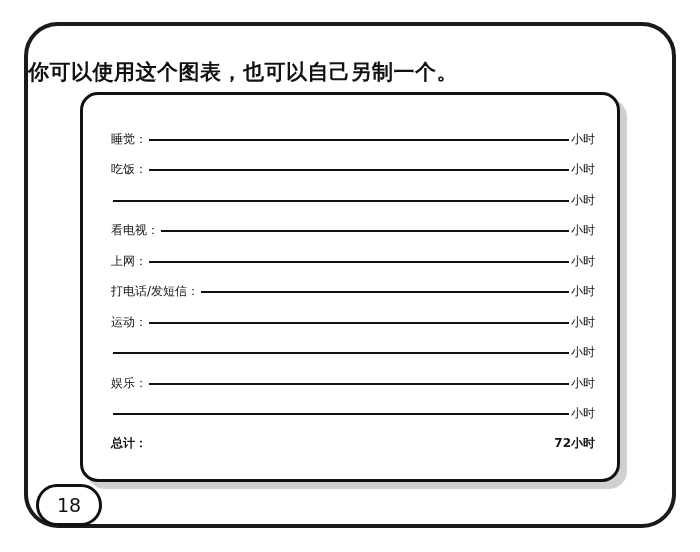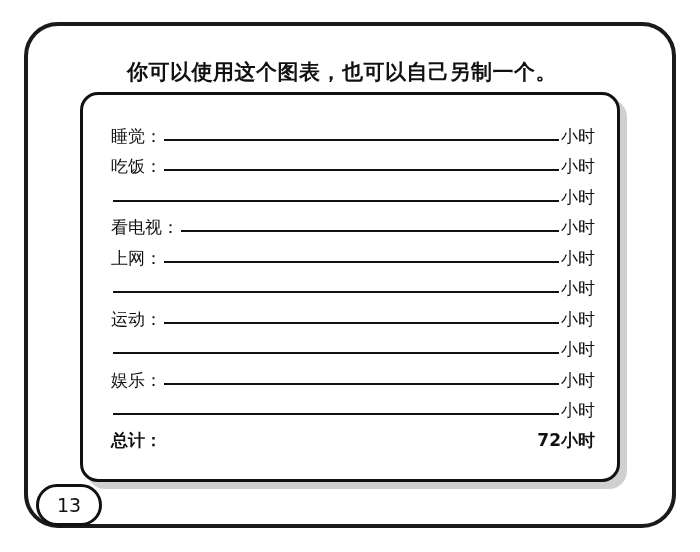--- a/index.html
+++ b/index.html
@@ -27,21 +27,21 @@
     box-sizing: border-box;
     background: #ffffff;
   }
 
   
   .heading {
     position: absolute;
     left: 0;
     right: 16px;
     top: 32px;
-    text-align: center;
+    text-align: left;
     font-size: 21px;
     font-weight: bold;
     color: #111111;
     letter-spacing: 0.5px;
     font-family: "DejaVu Sans", "Liberation Sans", sans-serif;
   }
 
   
   .chart-card {
     position: absolute;
@@ -60,21 +60,21 @@
     position: absolute;
     left: 28px;
     top: 22px;
     right: 22px;
   }
 
   .row {
     display: flex;
     align-items: flex-end;
     height: 30.5px;
-    font-size: 17px;
+    font-size: 12px;
     color: #111111;
     font-family: "DejaVu Sans", "Liberation Sans", sans-serif;
   }
 
   .row .label {
     white-space: nowrap;
     line-height: 1;
     padding-bottom: 3px;
   }
 
@@ -158,20 +158,21 @@
         <span class="unit">小时</span>
       </div>
 
       <div class="row">
         <span class="label">上网：</span>
         <span class="blank"></span>
         <span class="unit">小时</span>
       </div>
 
       <div class="row">
+        <span class="label">打电话/发短信：</span>
         <span class="blank"></span>
         <span class="unit">小时</span>
       </div>
 
       <div class="row">
         <span class="label">运动：</span>
         <span class="blank"></span>
         <span class="unit">小时</span>
       </div>
 
@@ -194,13 +195,13 @@
       <div class="row total">
         <span class="label">总计：</span>
         <span class="spacer"></span>
         <span class="unit">72小时</span>
       </div>
 
     </div>
   </div>
 </div>
 
-<div class="page-badge">13</div>
+<div class="page-badge">18</div>
 
 </body></html>

